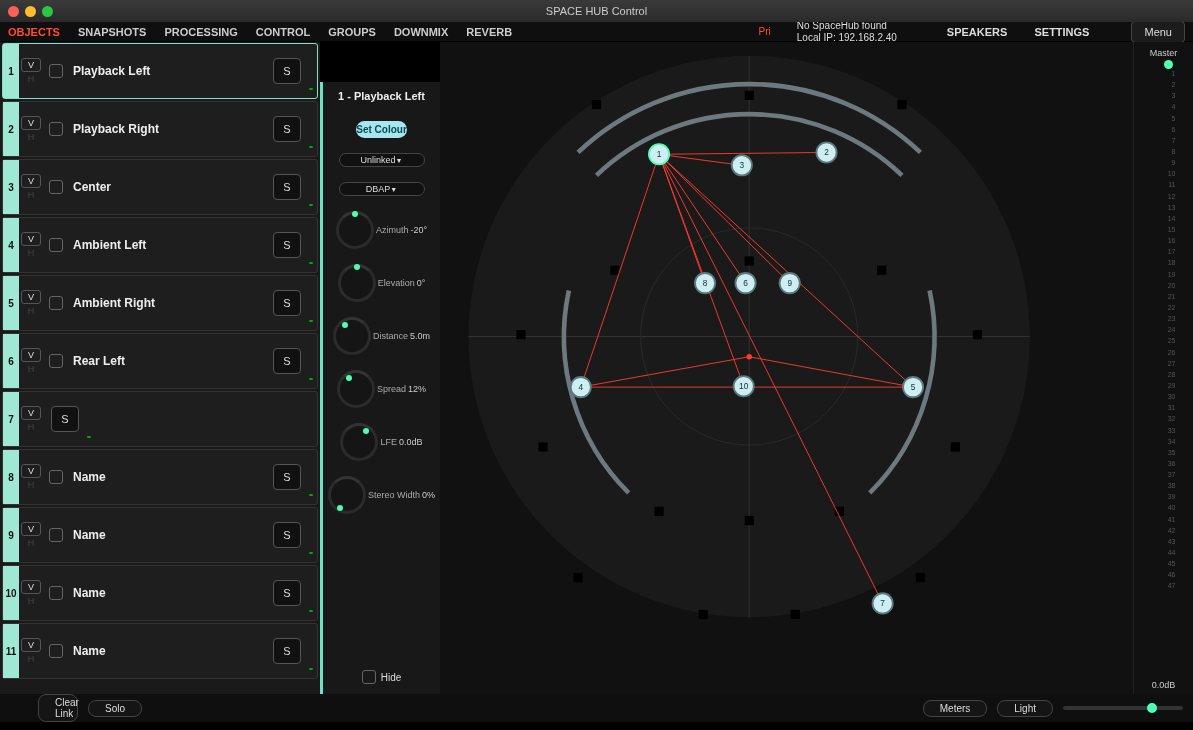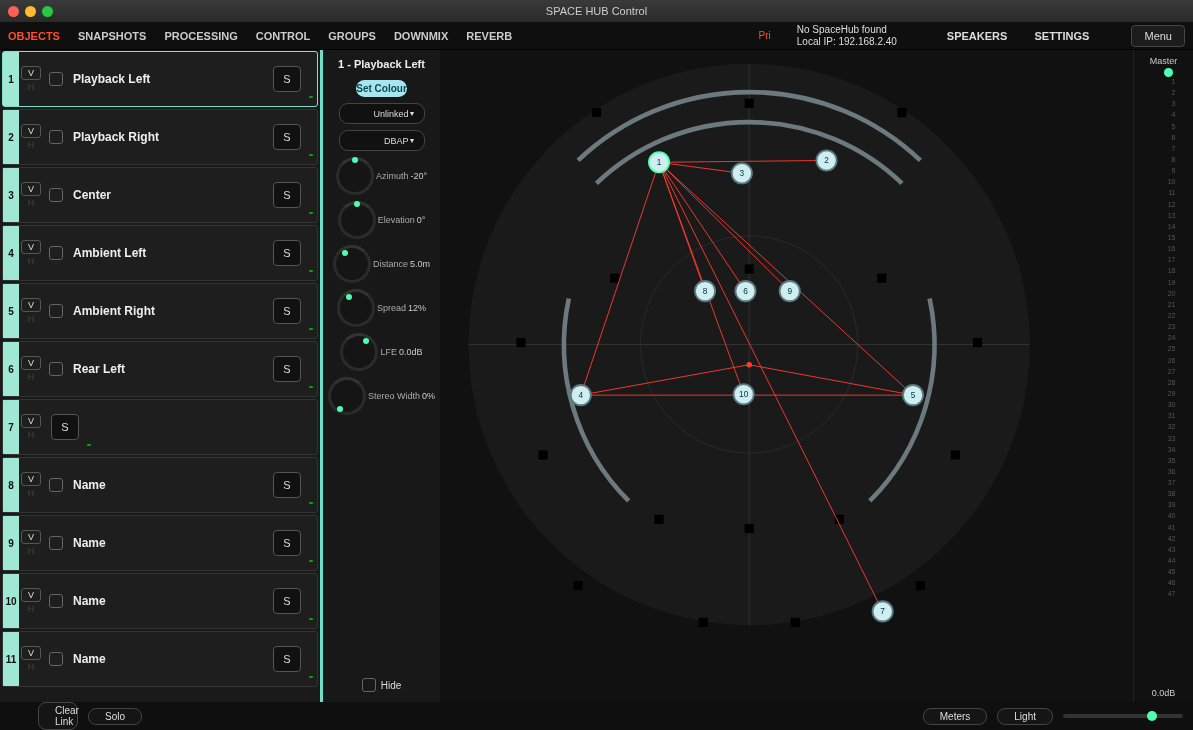--- a/index.html
+++ b/index.html
@@ -20,21 +20,21 @@
   padding: 8px 8px;
   position: relative;
 }
 .traffic { display:flex; gap:6px; }
 .traffic span { width:11px; height:11px; border-radius:50%; display:inline-block; }
 .tl-close{background:#ff5f57;}
 .tl-min{background:#febc2e;}
 .tl-max{background:#28c840;}
 .title-text { position:absolute; left:50%; transform:translateX(-50%); color:#ccc; font-size:11px; }
 .topbar {
-  height: 28px;
+  height: 20px;
   background:#0f0f0f;
   display:flex;
   align-items:center;
   padding:0 8px;
   border-bottom:1px solid #000;
 }
 .topbar .tabs { display:flex; gap:18px; align-items:center; }
 .topbar .tabs span { color:#ccc; font-weight:bold; font-size:11px; cursor:pointer; }
 .topbar .tabs span.active { color:#ff4d2f; }
 .topbar .status { margin-left:auto; display:flex; gap:26px; align-items:center; }
@@ -60,24 +60,24 @@
 .vh { width:24px; display:flex; flex-direction:column; justify-content:center; gap:2px; padding:3px 2px; }
 .vh .v { border:1px solid #555; border-radius:3px; text-align:center; font-size:9px; padding:1px 0; }
 .vh .h { color:#444; font-size:9px; text-align:center; }
 .obj-mid { flex:1; display:flex; align-items:center; gap:10px; padding-left:6px; }
 .cb { width:14px; height:14px; border:1px solid #666; border-radius:3px; }
 .obj-name { color:#eee; font-weight:bold; font-size:12px; }
 .solo-btn { width:28px; height:26px; border:1px solid #555; border-radius:4px; margin:auto 8px; display:flex; align-items:center; justify-content:center; font-size:11px; color:#ddd; background:#111; }
 .meter-slit { width:4px; background:#0a0; margin:auto 4px auto 0; height:2px; align-self:flex-end; margin-bottom:8px; border-radius:1px;}
 
 
-.inspector { width:120px; background:#181818; border-left:3px solid #6fe0c5; padding:6px 4px; display:flex; flex-direction:column; align-items:center; gap:6px; }
+.inspector { width:120px; background:#181818; border-left:3px solid #6fe0c5; padding:6px 4px; display:flex; flex-direction:column; align-items:center; gap:15px;margin-top:40px; }
 .insp-title { color:#eee; font-size:11px; font-weight:bold; margin:2px 0 4px; }
 .set-colour { background:#a8e6ef; color:#0b4a52; border-radius:10px; padding:3px 0; font-size:10px; font-weight:bold; cursor:pointer; }
-.drop { background:#111; border:1px solid #444; border-radius:9px; width:86px; height:21px; display:flex; align-items:center; justify-content:flex-end; padding:0 8px; font-size:9px; }
+.drop { background:#111; border:1px solid #444; border-radius:9px; width:86px; height:14px; display:flex; align-items:center; justify-content:center; padding:0 8px; font-size:9px; }
 .drop .caret{ font-size:7px; }
 .knob-block { display:flex; flex-direction:row; align-items:center; gap:2px; }
 .knob-label { font-size:9px; color:#aaa; }
 .knob {
   width:38px; height:38px; border-radius:50%;
   border:3px solid #2b2b2b; border-top-color:#333; position:relative;
   background:#151515;
 }
 .knob .dot { width:6px; height:6px; background:#4dffb0; border-radius:50%; position:absolute; top:-3px; left:50%; transform:translateX(-50%); }
 .knob .dot.tl { top:2px; left:6px; transform:none;}

